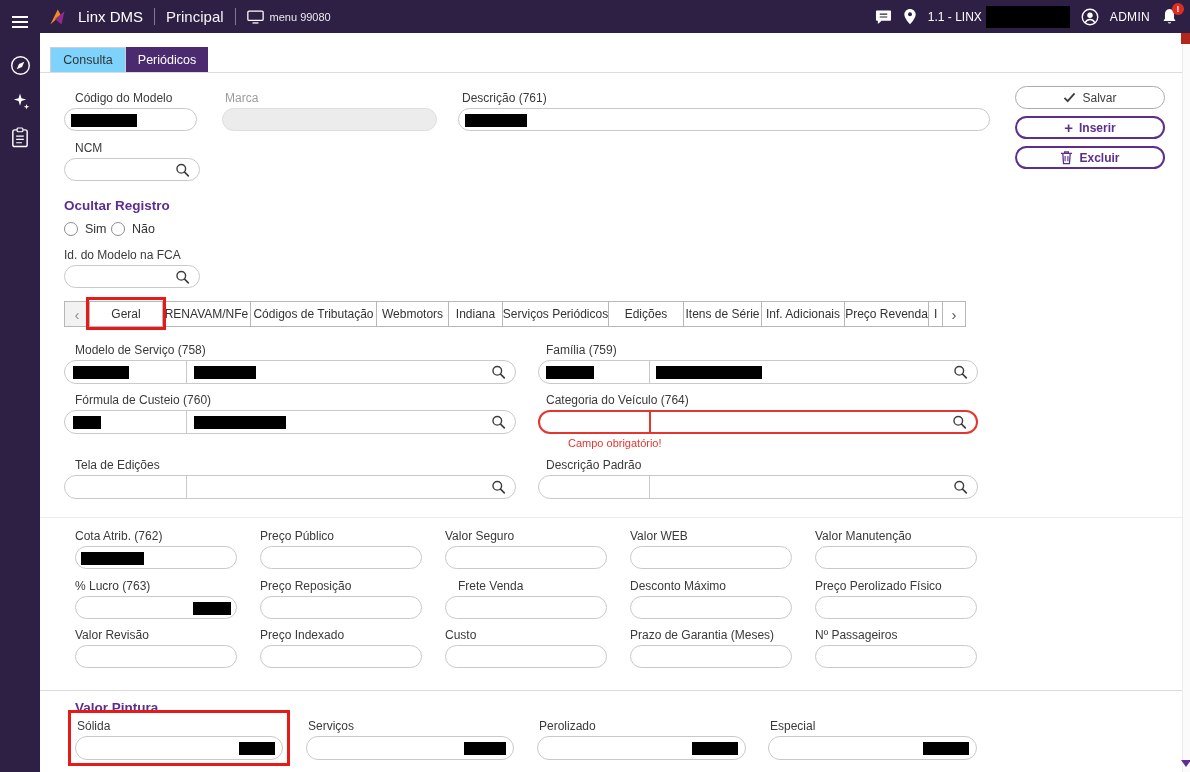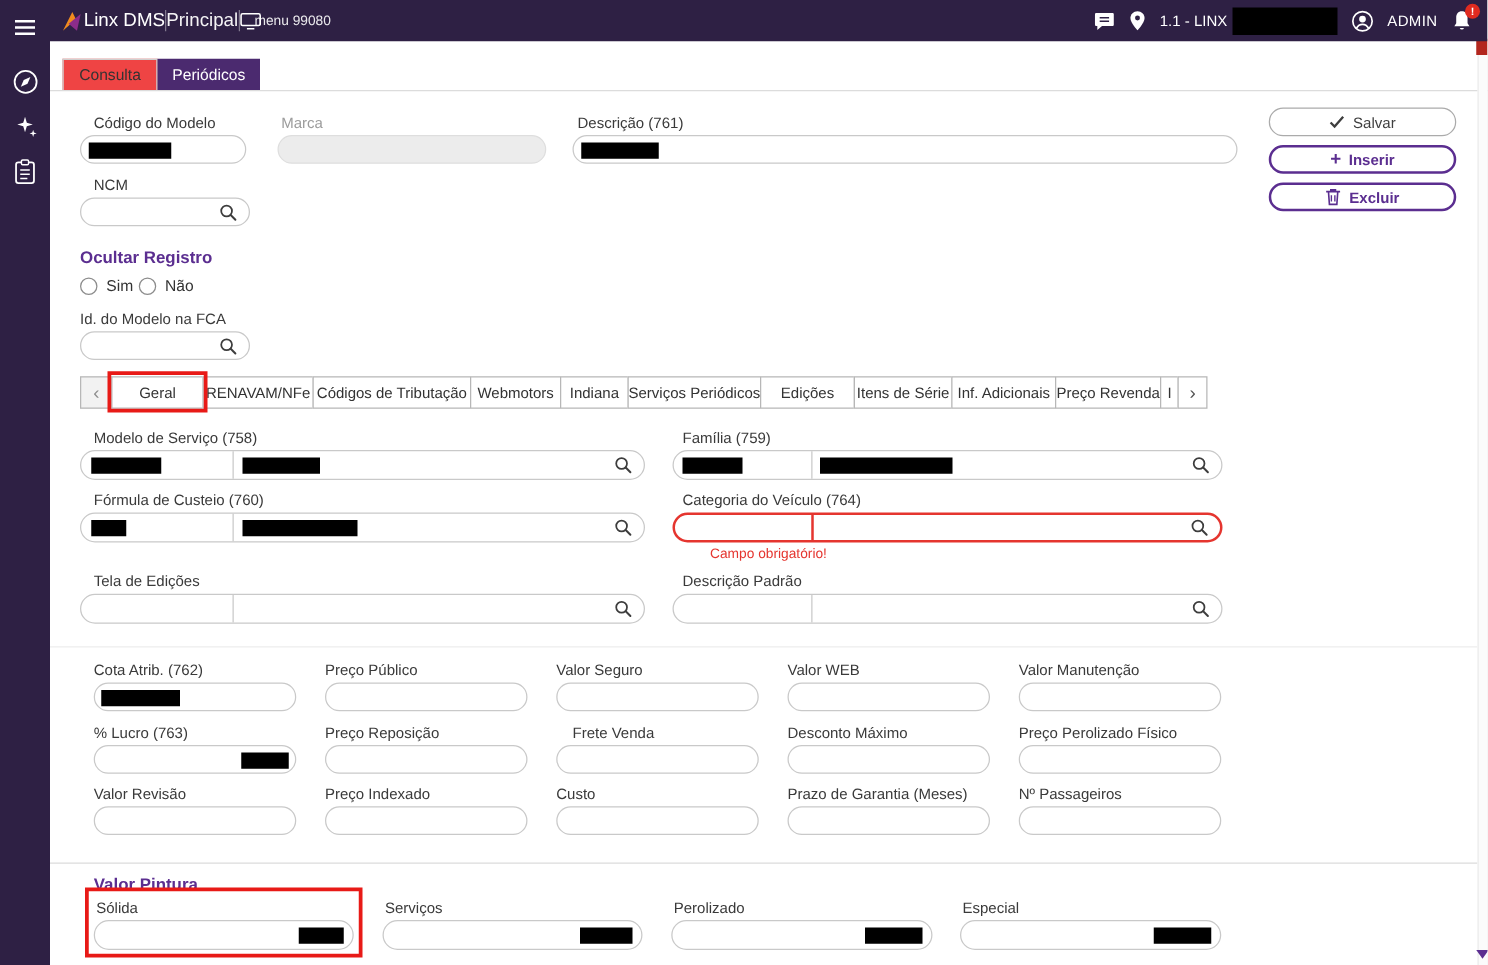--- a/index.html
+++ b/index.html
@@ -2,39 +2,39 @@
 <html style="--topbar-bg: #2e2044; --accent-purple: #5b2e90; --active-tab-bg: #4b2a6f; --error-red: #e5352f; --annotation-red: #e81a17; --badge-red: #e02b20;"><head>
 <meta charset="utf-8">
 <style>
   *{box-sizing:border-box}
   html,body{margin:0;padding:0}
   body{font-family:"Liberation Sans",sans-serif;background:#d8d8d8}
   .screen{position:relative;width:1190px;height:772px;background:#fff;overflow:hidden;margin:0 auto}
   .abs{position:absolute}
 
   
-  .topbar{left:0;top:0;width:1190px;height:33px;background:var(--topbar-bg,#2e2044);display:flex;align-items:center;padding:0 12px 0 47px;color:#fff;z-index:4}
+  .topbar{left:0;top:0;width:1190px;height:33px;background:var(--topbar-bg,#2e2044);display:flex;align-items:center;gap:11px;padding:0 12px 0 47px;color:#fff;z-index:4}
   .sidebar{left:0;top:0;width:40px;height:772px;background:var(--topbar-bg,#2e2044);z-index:5;display:flex;flex-direction:column;align-items:center}
   .sb{width:40px;height:34px;border:0;background:transparent;display:flex;align-items:center;justify-content:center;cursor:pointer;padding:0}
   .tb-brand,.tb-module{font-size:15px;white-space:nowrap}
   .tb-module{opacity:.95}
   .tb-sep{width:1px;height:17px;background:rgba(255,255,255,.4)}
   .tb-menu{font-size:11px;opacity:.9;margin-left:-5px;white-space:nowrap}
   .tb-right{margin-left:auto;display:flex;align-items:center;gap:11px}
   .tb-store{font-size:12px;white-space:nowrap}
   .tb-redact{width:84px;height:22px;background:#000;margin-left:-7px}
   .tb-user{font-size:12px;letter-spacing:.3px}
   .tb-ic{display:flex}
   .tb-ic.act{cursor:pointer}
   .tb-bell{position:relative;display:flex;cursor:pointer}
   .tb-badge{position:absolute;top:-4px;right:-6px;width:12px;height:12px;border-radius:50%;background:var(--badge-red,#e02b20);color:#fff;font-style:normal;font-size:8.5px;font-weight:bold;display:flex;align-items:center;justify-content:center}
 
   
   .mtab{height:25px;display:flex;align-items:center;justify-content:center;font-size:12.5px;cursor:pointer;z-index:2}
-  .mtab.inactive{background:#ef4444;border:1px solid #cfcfcf;border-bottom:0;color:#333}
+  .mtab.inactive{background:#7dd3fc;border:1px solid #cfcfcf;border-bottom:0;color:#333}
   .mtab.active{background:var(--active-tab-bg,#4b2a6f);color:#fff}
   .hline{height:1px;background:#dcdcdc}
 
   
   .lbl{font-size:12px;color:#3a3a3a;white-space:nowrap}
   .lbl.dim{color:#9c9c9c}
   .heading{font-size:13.5px;font-weight:bold;color:var(--accent-purple,#5b2e90);white-space:nowrap}
   .err-text{font-size:11px;color:var(--error-red,#e5352f);white-space:nowrap}
 
   

